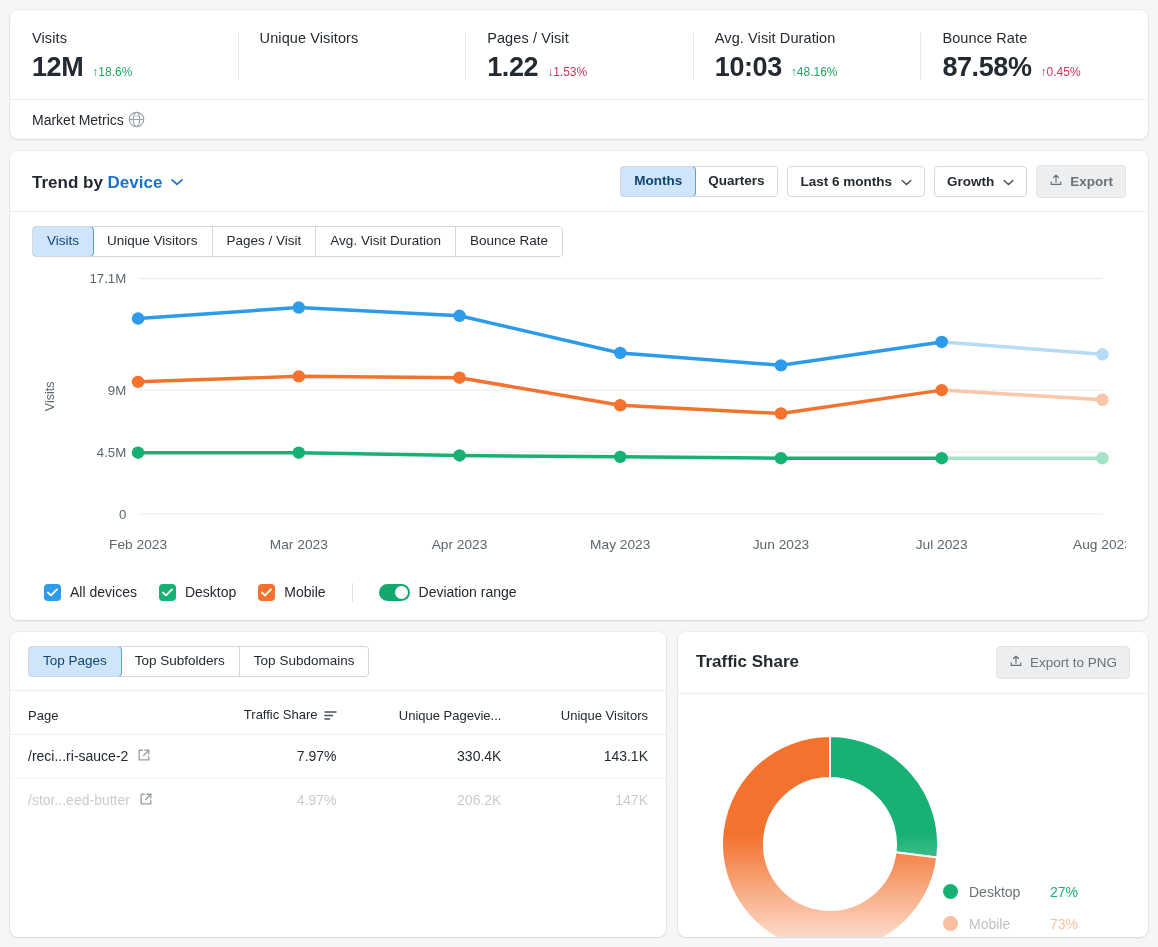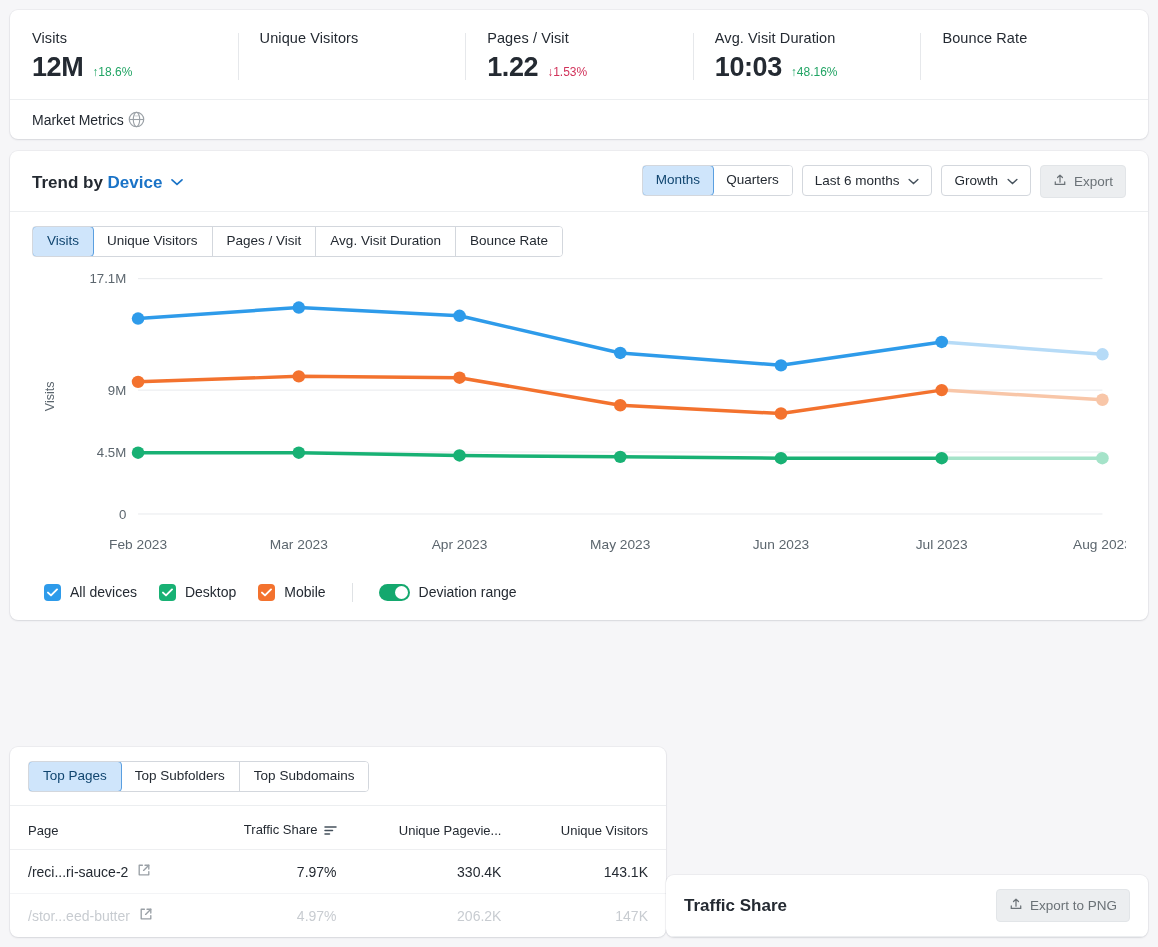--- a/index.html
+++ b/index.html
@@ -38,21 +38,21 @@
   .mm-val { color: #1a73c7; margin-left: 6px; }
   .mm-arrow { color: #21a464; margin-left: 5px; }
   .mm-link { color: #1a73c7; cursor: pointer; }
 
   
   .trend-card { flex: 0 0 auto; }
   .trend-head { display: flex; align-items: center; padding: 14px 22px 13px 22px; border-bottom: 1px solid #eceef0; }
   .trend-title { font-size: 17px; font-weight: bold; }
   .trend-title .blue { color: #1a73c7; }
   .caret { display: inline-block; margin-left: 4px; vertical-align: 2px; }
-  .head-right { margin-left: auto; display: flex; align-items: flex-start; gap: 9px; }
+  .head-right { margin-left: auto; display: flex; align-items: center; gap: 9px; font-weight: bold; }
 
   .seg { display: inline-flex; border: 1px solid #d3d7dd; border-radius: 4px; overflow: hidden; background: #fff; }
   .seg > div { font-size: 13.5px; padding: 7px 13px; cursor: pointer; background: #fff; color: #242a32; border-right: 1px solid #d3d7dd; line-height: 1.1; }
   .seg > div:last-child { border-right: none; }
   .seg > div.active { background: #cfe5fb; color: #10456f; border: 1px solid #5a9fe0; margin: -1px; border-radius: 4px; position: relative; z-index: 2; }
 
   .btn { display: inline-flex; align-items: center; gap: 7px; border: 1px solid #d3d7dd; border-radius: 4px; background: #fff; font-size: 13.5px; padding: 7px 12px; cursor: pointer; color: #242a32; }
   .btn.muted { background: #eceef0; color: #6b7277; border-color: #e2e5e8; }
   .btn .cv { margin-left: 2px; }
 
@@ -67,21 +67,21 @@
 
   .legend { display: flex; align-items: center; gap: 22px; padding: 8px 22px 18px 34px; font-size: 14px; }
   .lg { display: flex; align-items: center; gap: 9px; cursor: pointer; }
   .cb { width: 17px; height: 17px; border-radius: 4px; display: inline-flex; align-items: center; justify-content: center; }
   .cb svg { display: block; }
   .lg-div { width: 1px; height: 19px; background: #dfe2e5; margin: 0 4px; }
   .toggle { width: 31px; height: 17px; border-radius: 9px; background: #14a86e; position: relative; cursor: pointer; }
   .toggle::after { content: ""; position: absolute; right: 2px; top: 2px; width: 13px; height: 13px; border-radius: 50%; background: #fff; }
 
   
-  .bottom { display: flex; flex: 1 1 auto; min-height: 0; align-items: flex-end; }
+  .bottom { display: flex; gap: 12px; flex: 1 1 auto; min-height: 0; }
   .pages-card { width: 656px; overflow: hidden; display: flex; flex-direction: column; }
   .share-card { flex: 1 1 auto; overflow: hidden; display: flex; flex-direction: column; }
 
   .pages-tabs { padding: 14px 18px 13px 18px; border-bottom: 1px solid #eceef0; }
   .ptable { width: 100%; border-collapse: collapse; font-size: 13.5px; }
   .ptable th { font-weight: normal; color: #242a32; padding: 16px 18px 10px 18px; text-align: right; white-space: nowrap; font-size: 13px; }
   .ptable th.left { text-align: left; }
   .ptable td { padding: 13px 18px; text-align: right; border-top: 1px solid #eeeff1; white-space: nowrap; font-size: 14px; }
   .ptable td.left { text-align: left; }
   .ptable tr.fade td { color: #c8ccd1; border-top-color: #f3f4f6; }
@@ -125,20 +125,24 @@
         </div>
         <div class="metric">
           <div class="metric-label">Avg. Visit Duration</div>
           <div class="metric-valrow">
             <span class="metric-value">10:03</span>
             <span class="metric-delta up">↑48.16%</span>
           </div>
         </div>
         <div class="metric">
           <div class="metric-label">Bounce Rate</div>
+          <div class="metric-valrow">
+            <span class="metric-value">87.58%</span>
+            <span class="metric-delta up-red">↑0.45%</span>
+          </div>
         </div>
       </div>
     <div class="market-bar">
       <div class="mm-left">
         <span>Market Metrics</span>
         <span class="globe">
           <svg width="17" height="17" viewBox="0 0 17 17">
             <circle cx="8.5" cy="8.5" r="7.2" fill="none" stroke="#9aa0a6" stroke-width="1.2"></circle>
             <ellipse cx="8.5" cy="8.5" rx="3.2" ry="7.2" fill="none" stroke="#9aa0a6" stroke-width="1.1"></ellipse>
             <path d="M1.5 8.5 H15.5" stroke="#9aa0a6" stroke-width="1.1"></path>

